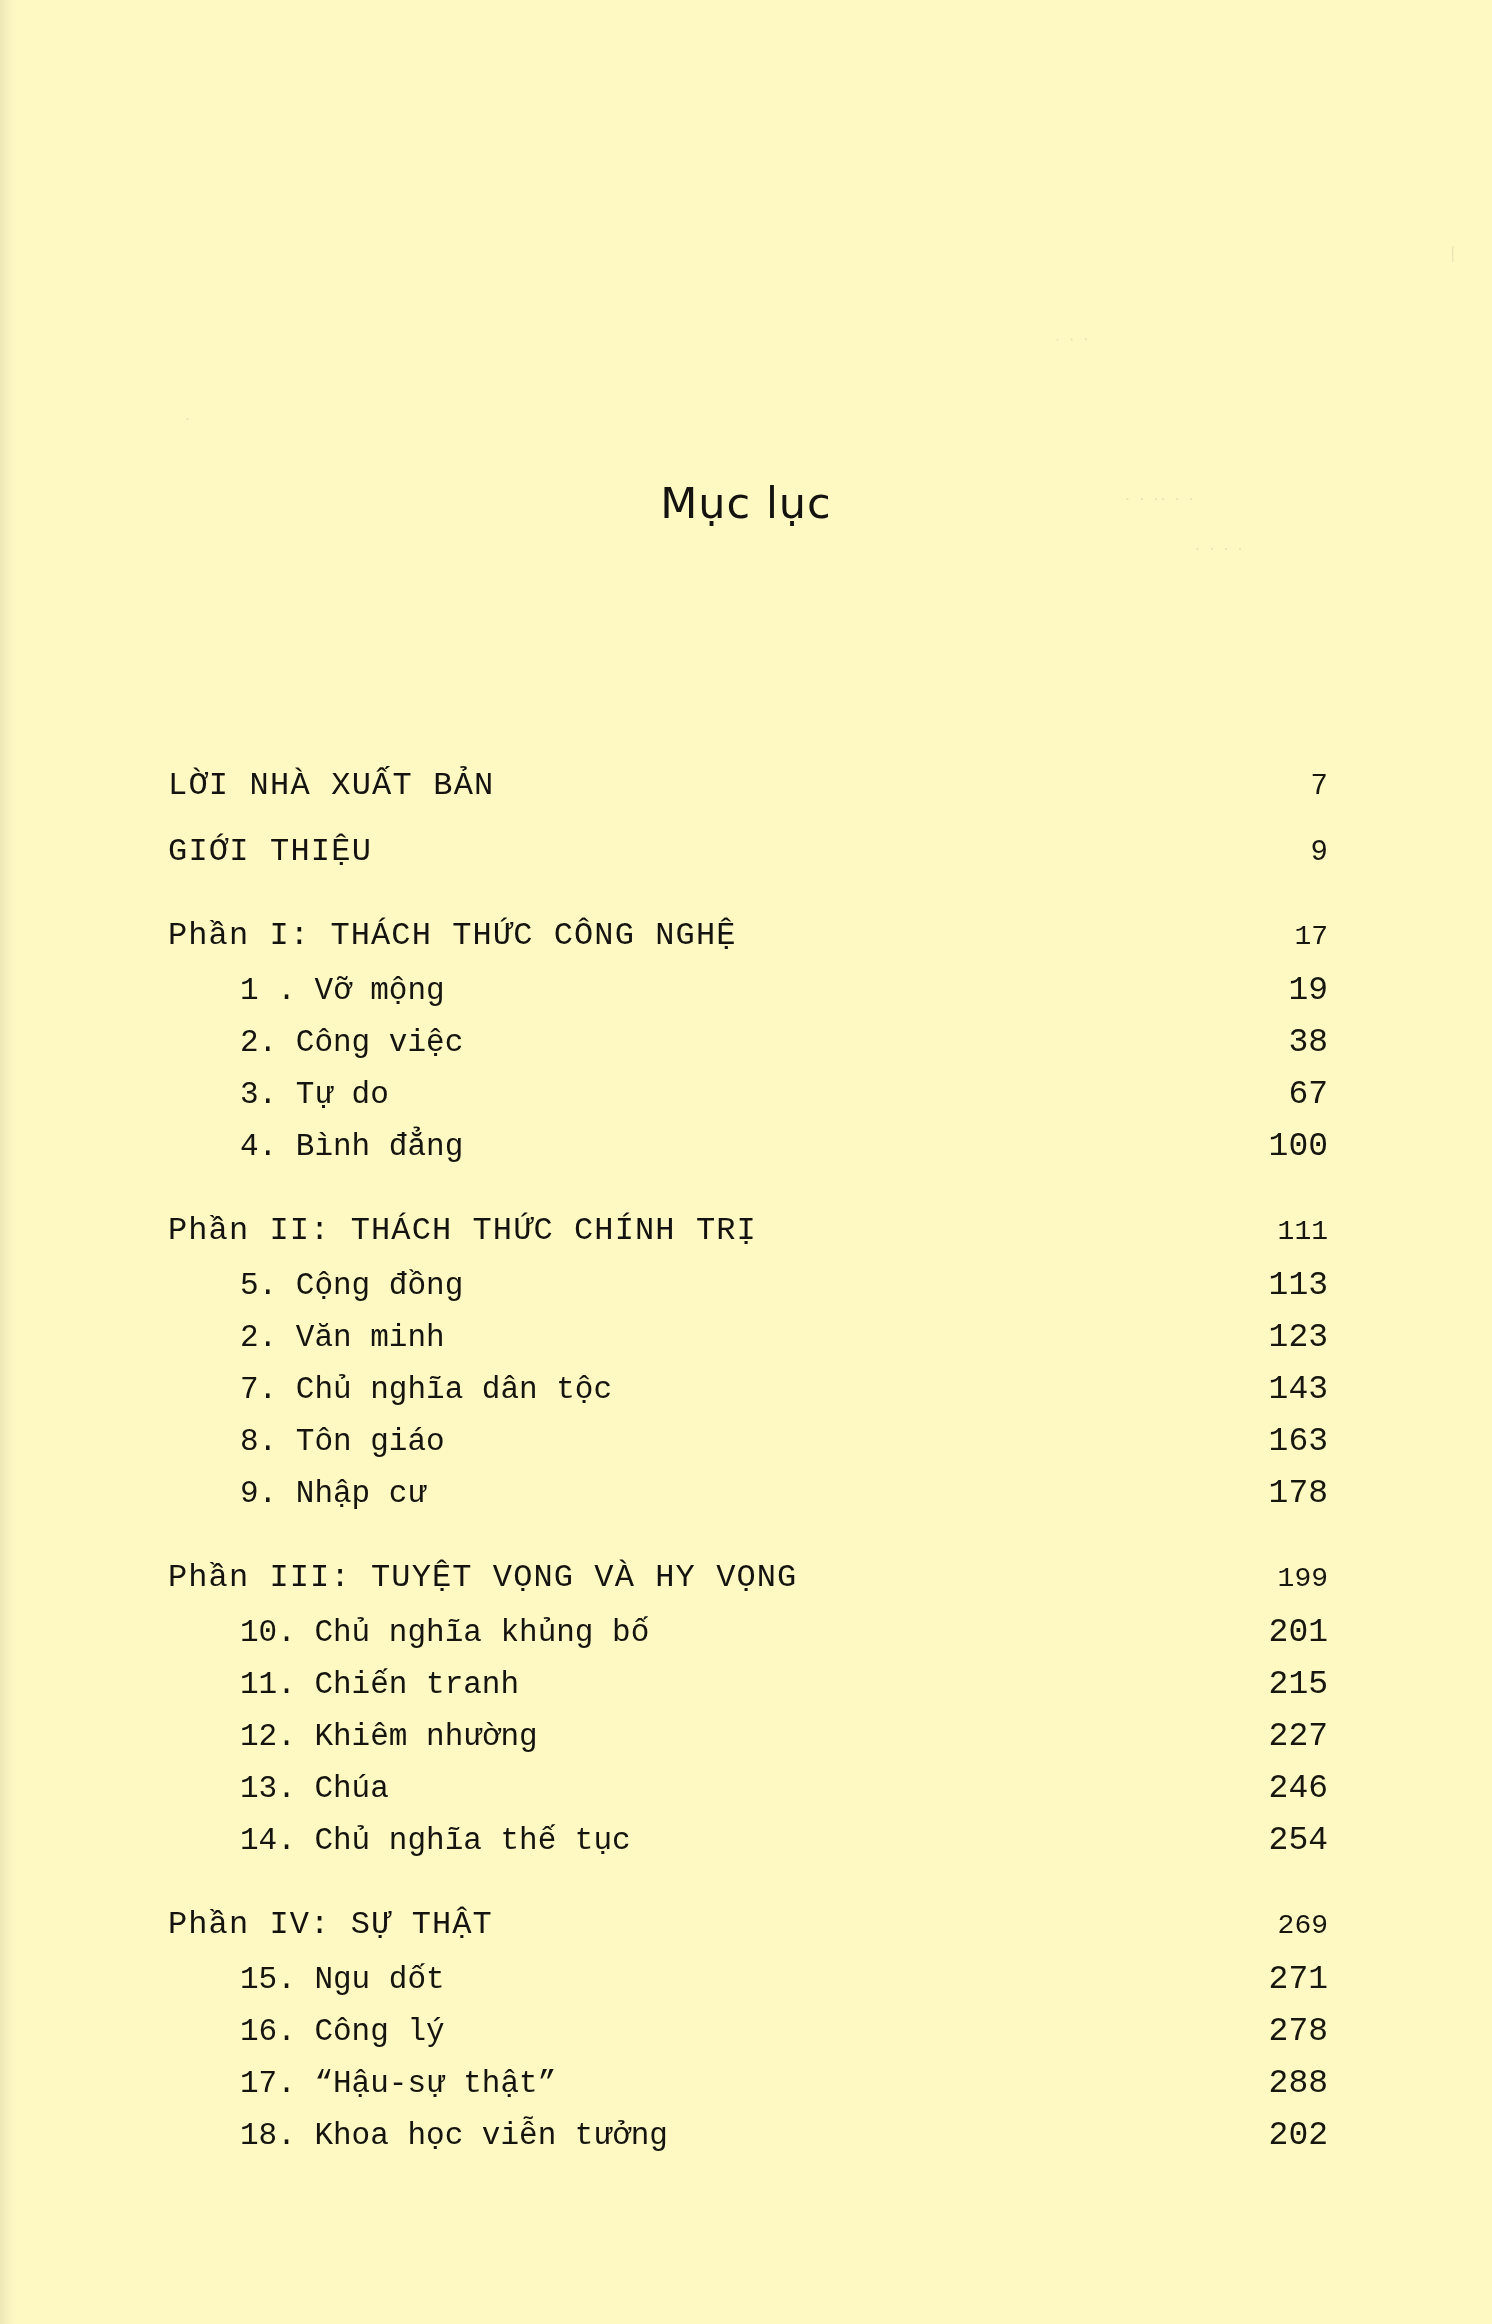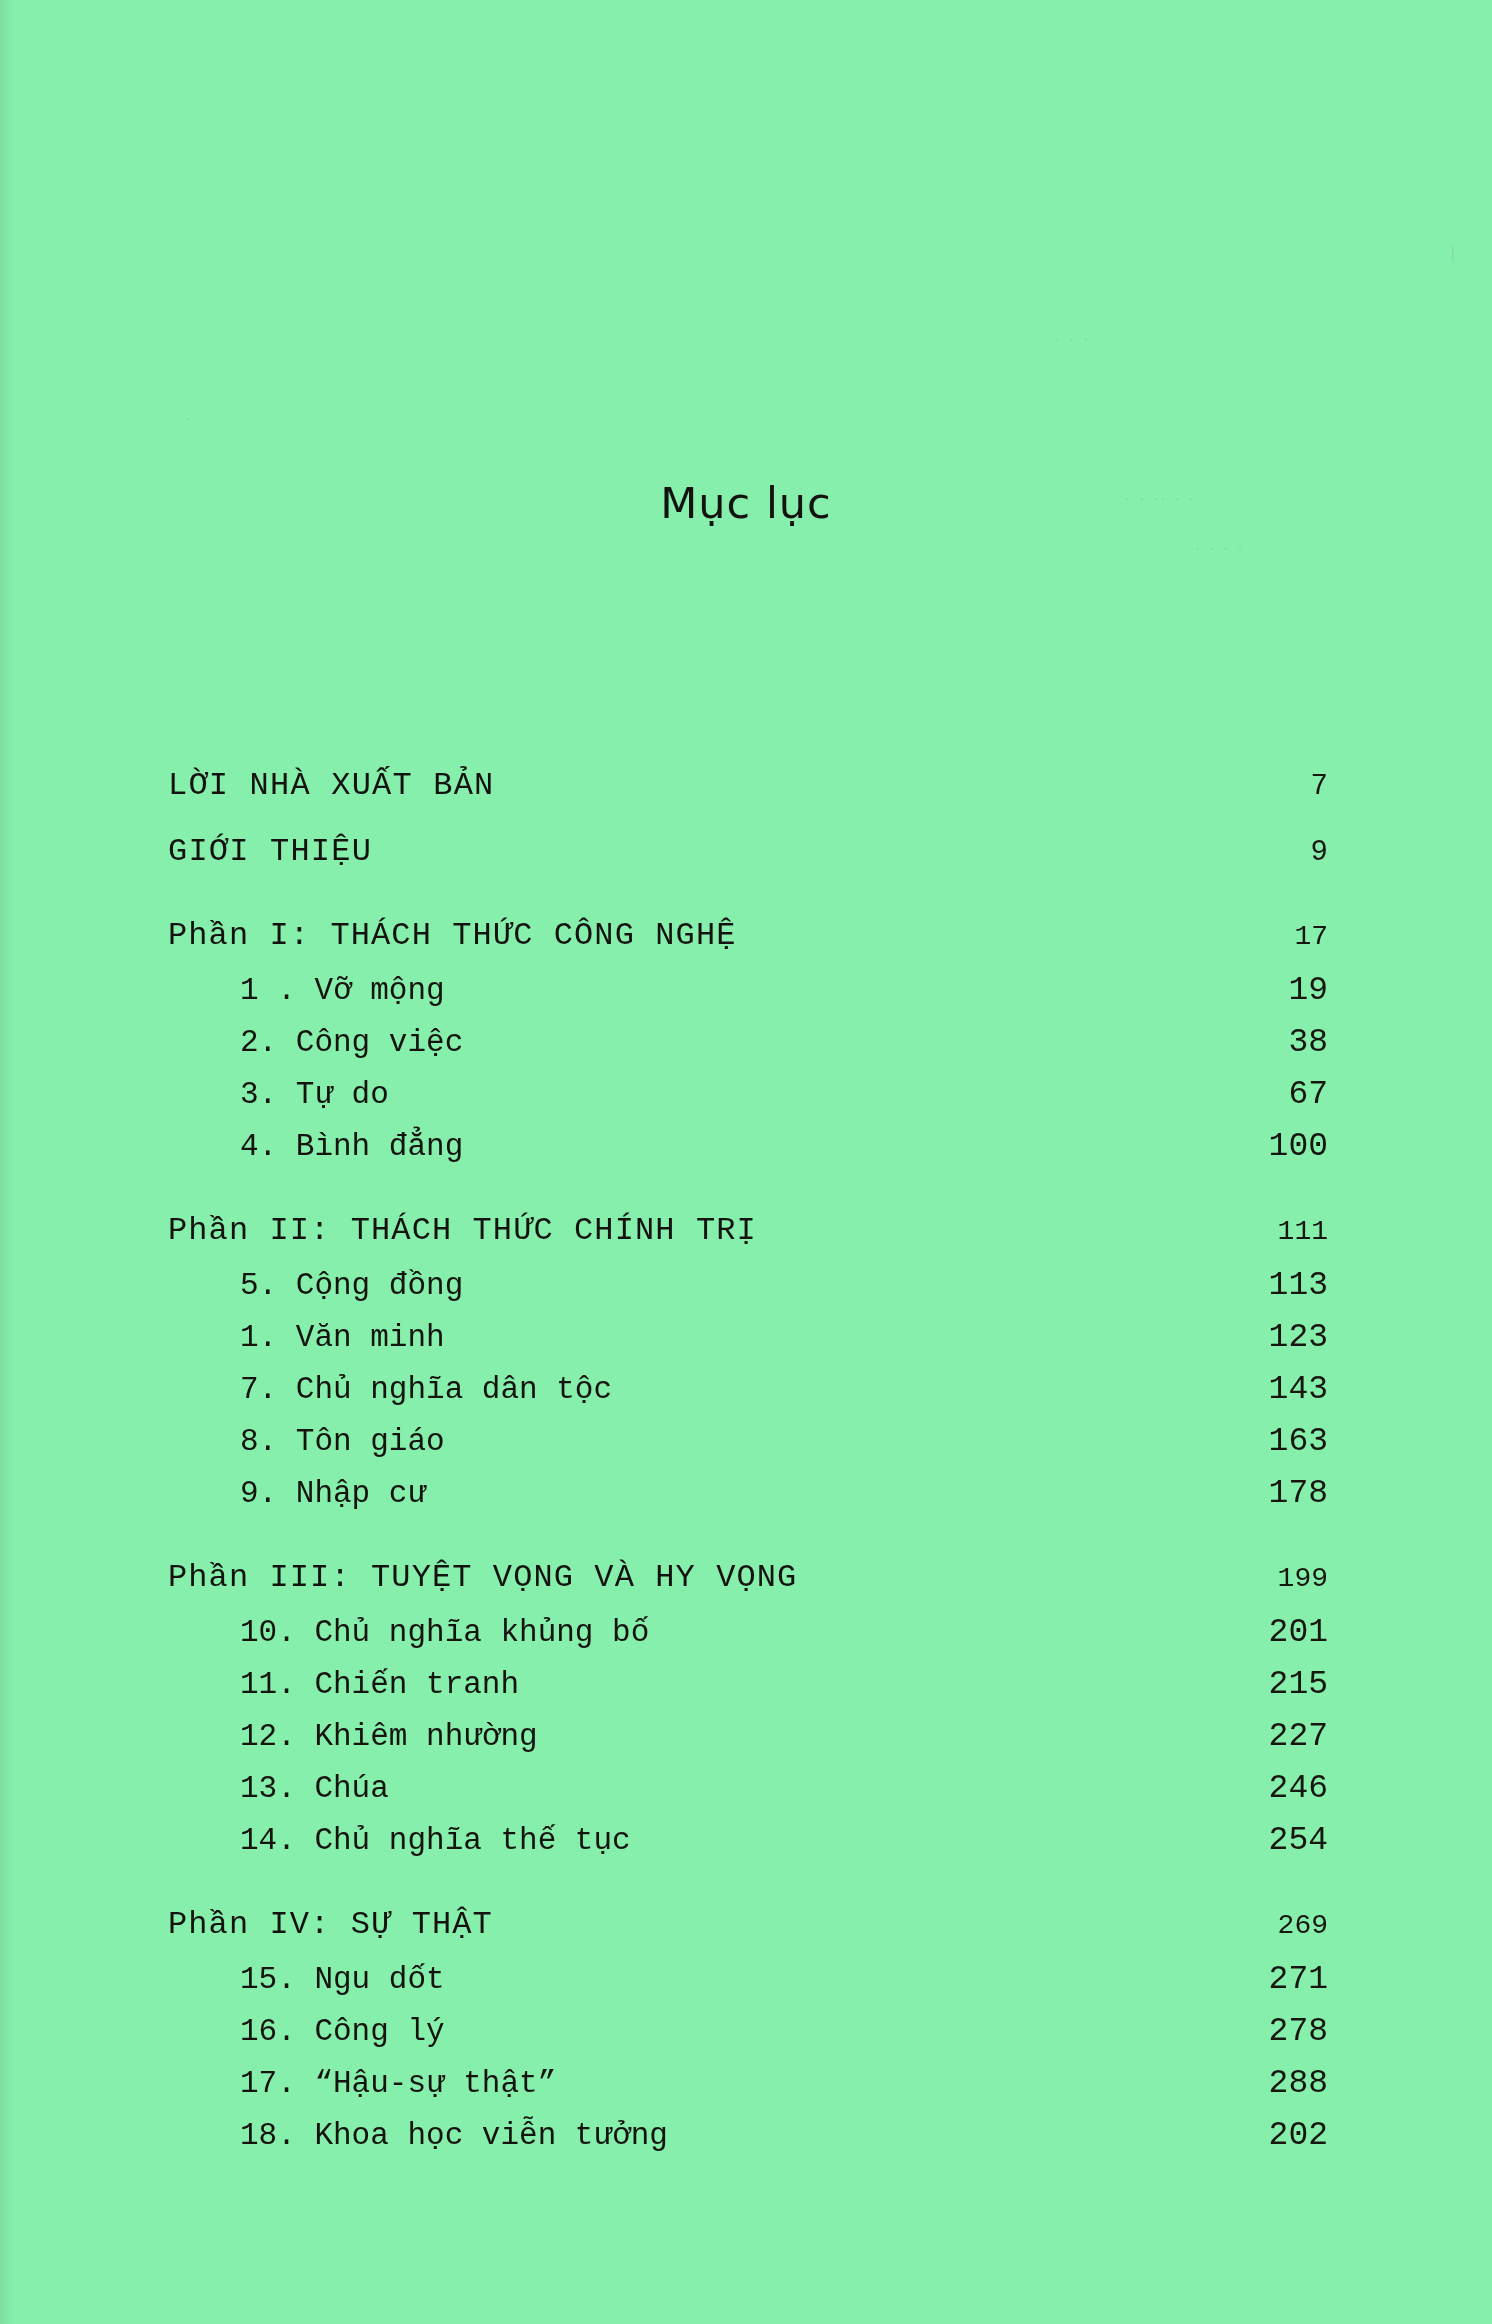--- a/index.html
+++ b/index.html
@@ -15,21 +15,21 @@
     overflow: hidden;
     position: relative;
   }
 
   .page {
     position: absolute;
     top: 0;
     left: 0;
     width: 1492px;
     height: 2324px;
-    background: #86efac;
+    background: #fef9c3;
   }
 
   
   .page::after {
     content: "";
     position: absolute;
     top: 0;
     left: 0;
     width: 14px;
     height: 100%;
@@ -184,21 +184,21 @@
     <div class="group">
       <div class="entry part">
         <span class="label">Phần II: THÁCH THỨC CHÍNH TRỊ</span>
         <span class="page-num">111</span>
       </div>
       <div class="entry chapter">
         <span class="label">5. Cộng đồng</span>
         <span class="page-num">113</span>
       </div>
       <div class="entry chapter">
-        <span class="label">1. Văn minh</span>
+        <span class="label">2. Văn minh</span>
         <span class="page-num">123</span>
       </div>
       <div class="entry chapter">
         <span class="label">7. Chủ nghĩa dân tộc</span>
         <span class="page-num">143</span>
       </div>
       <div class="entry chapter">
         <span class="label">8. Tôn giáo</span>
         <span class="page-num">163</span>
       </div>

